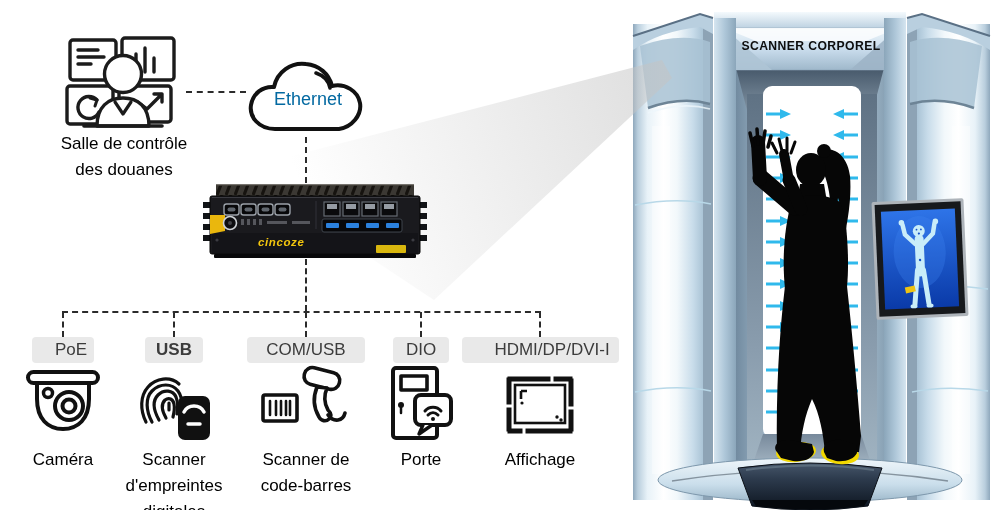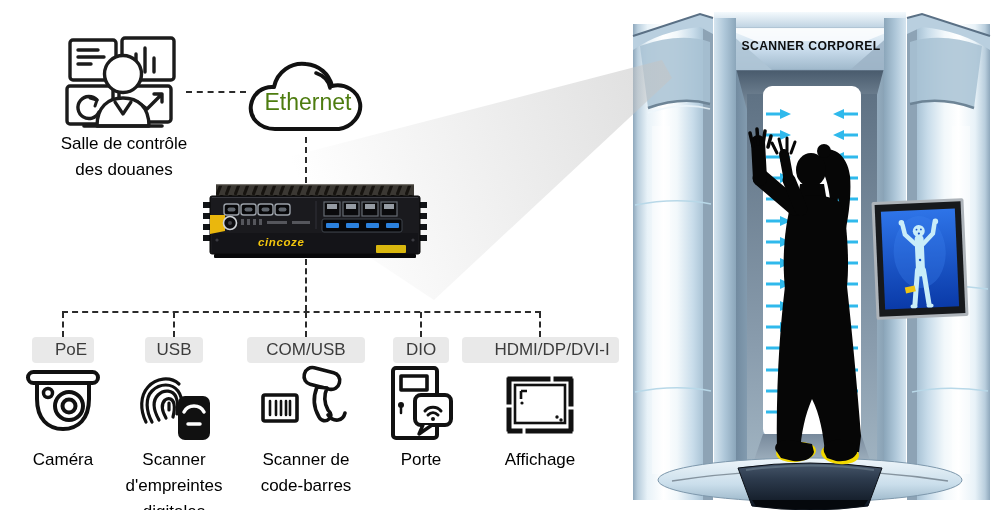--- a/index.html
+++ b/index.html
@@ -4,21 +4,21 @@
 <style>
   html,body{margin:0;padding:0;background:#fff;}
   .stage{position:relative;width:1000px;height:510px;background:#ffffff;overflow:hidden;
          font-family:"Liberation Sans", sans-serif;color:#000;}
   .abs{position:absolute;}
   .dash-h{position:absolute;border-top:2px dashed #2b2b2b;height:0;}
   .dash-v{position:absolute;border-left:2px dashed #2b2b2b;width:0;}
   .ctrl-label{position:absolute;left:36px;top:131px;width:176px;text-align:center;
               font-size:17px;line-height:26px;color:#000;}
   .cloud-label{position:absolute;left:256px;top:89px;width:104px;text-align:center;
-               font-size:23px;color:#4d7c0f;}
+               font-size:18px;color:#0369a1;}
   .col{position:absolute;top:337px;width:160px;text-align:center;}
   .pill{display:inline-block;background:#e9e9e9;border-radius:4px;height:26px;line-height:26px;
         font-size:17px;color:#3c3c3c;text-align:center;}
   .icon-box{height:80px;display:flex;align-items:center;justify-content:center;margin-top:2px;}
   .devlabel{font-size:17px;line-height:26px;color:#000;margin-top:2px;}
   svg{display:block;}
 </style>
 </head>
 <body>
 
@@ -354,21 +354,21 @@
         <circle cx="45" cy="37" r="6.5"></circle>
         <circle cx="24" cy="24" r="4.5" stroke-width="3.5"></circle>
       </svg>
     </div>
     <div class="devlabel">
       <div>Caméra</div>
     </div>
   </div>
 
   <div class="col" style="left:94px;">
-    <div class="pill" style="width:58px;">USB</div>
+    <div class="pill" style="width:58px;font-weight:bold;">USB</div>
     <div class="icon-box">
       <svg width="84" height="78" viewBox="0 0 84 78">
         <g fill="none" stroke="#111" stroke-width="3.2" stroke-linecap="round">
           <path d="M14,56 C8,44 8,30 16,21 C24,12 38,10 47,18"></path>
           <path d="M20,56 C14,45 13,32 20,25 C28,17 40,17 46,25 C49,29 50,34 50,40"></path>
           <path d="M27,54 C22,45 20,35 26,29 C32,23 41,24 44,31 C46,36 46,42 45,48"></path>
           <path d="M34,52 C30,45 29,38 33,34 C37,31 41,33 42,38 C43,43 42,47 41,51"></path>
           <path d="M37,44 C37,41 37,39 37,37"></path>
         </g>
         <rect x="46" y="30" width="32" height="44" rx="7" fill="#111"></rect>

